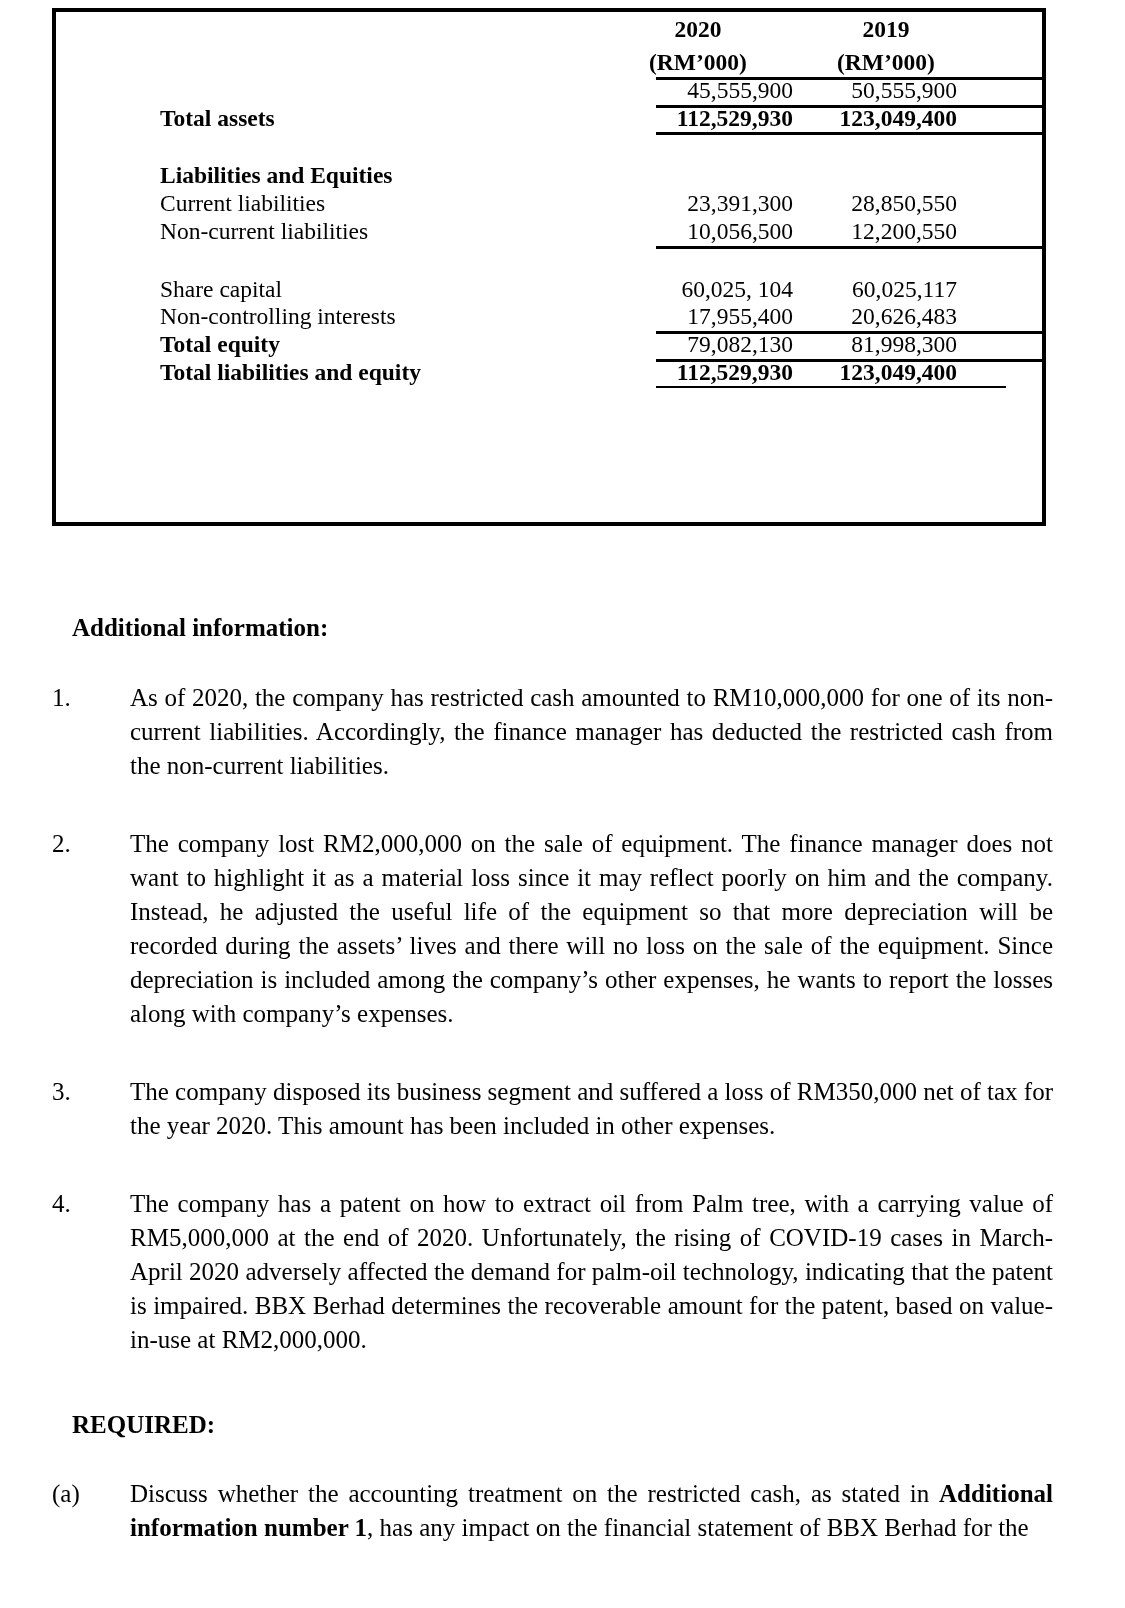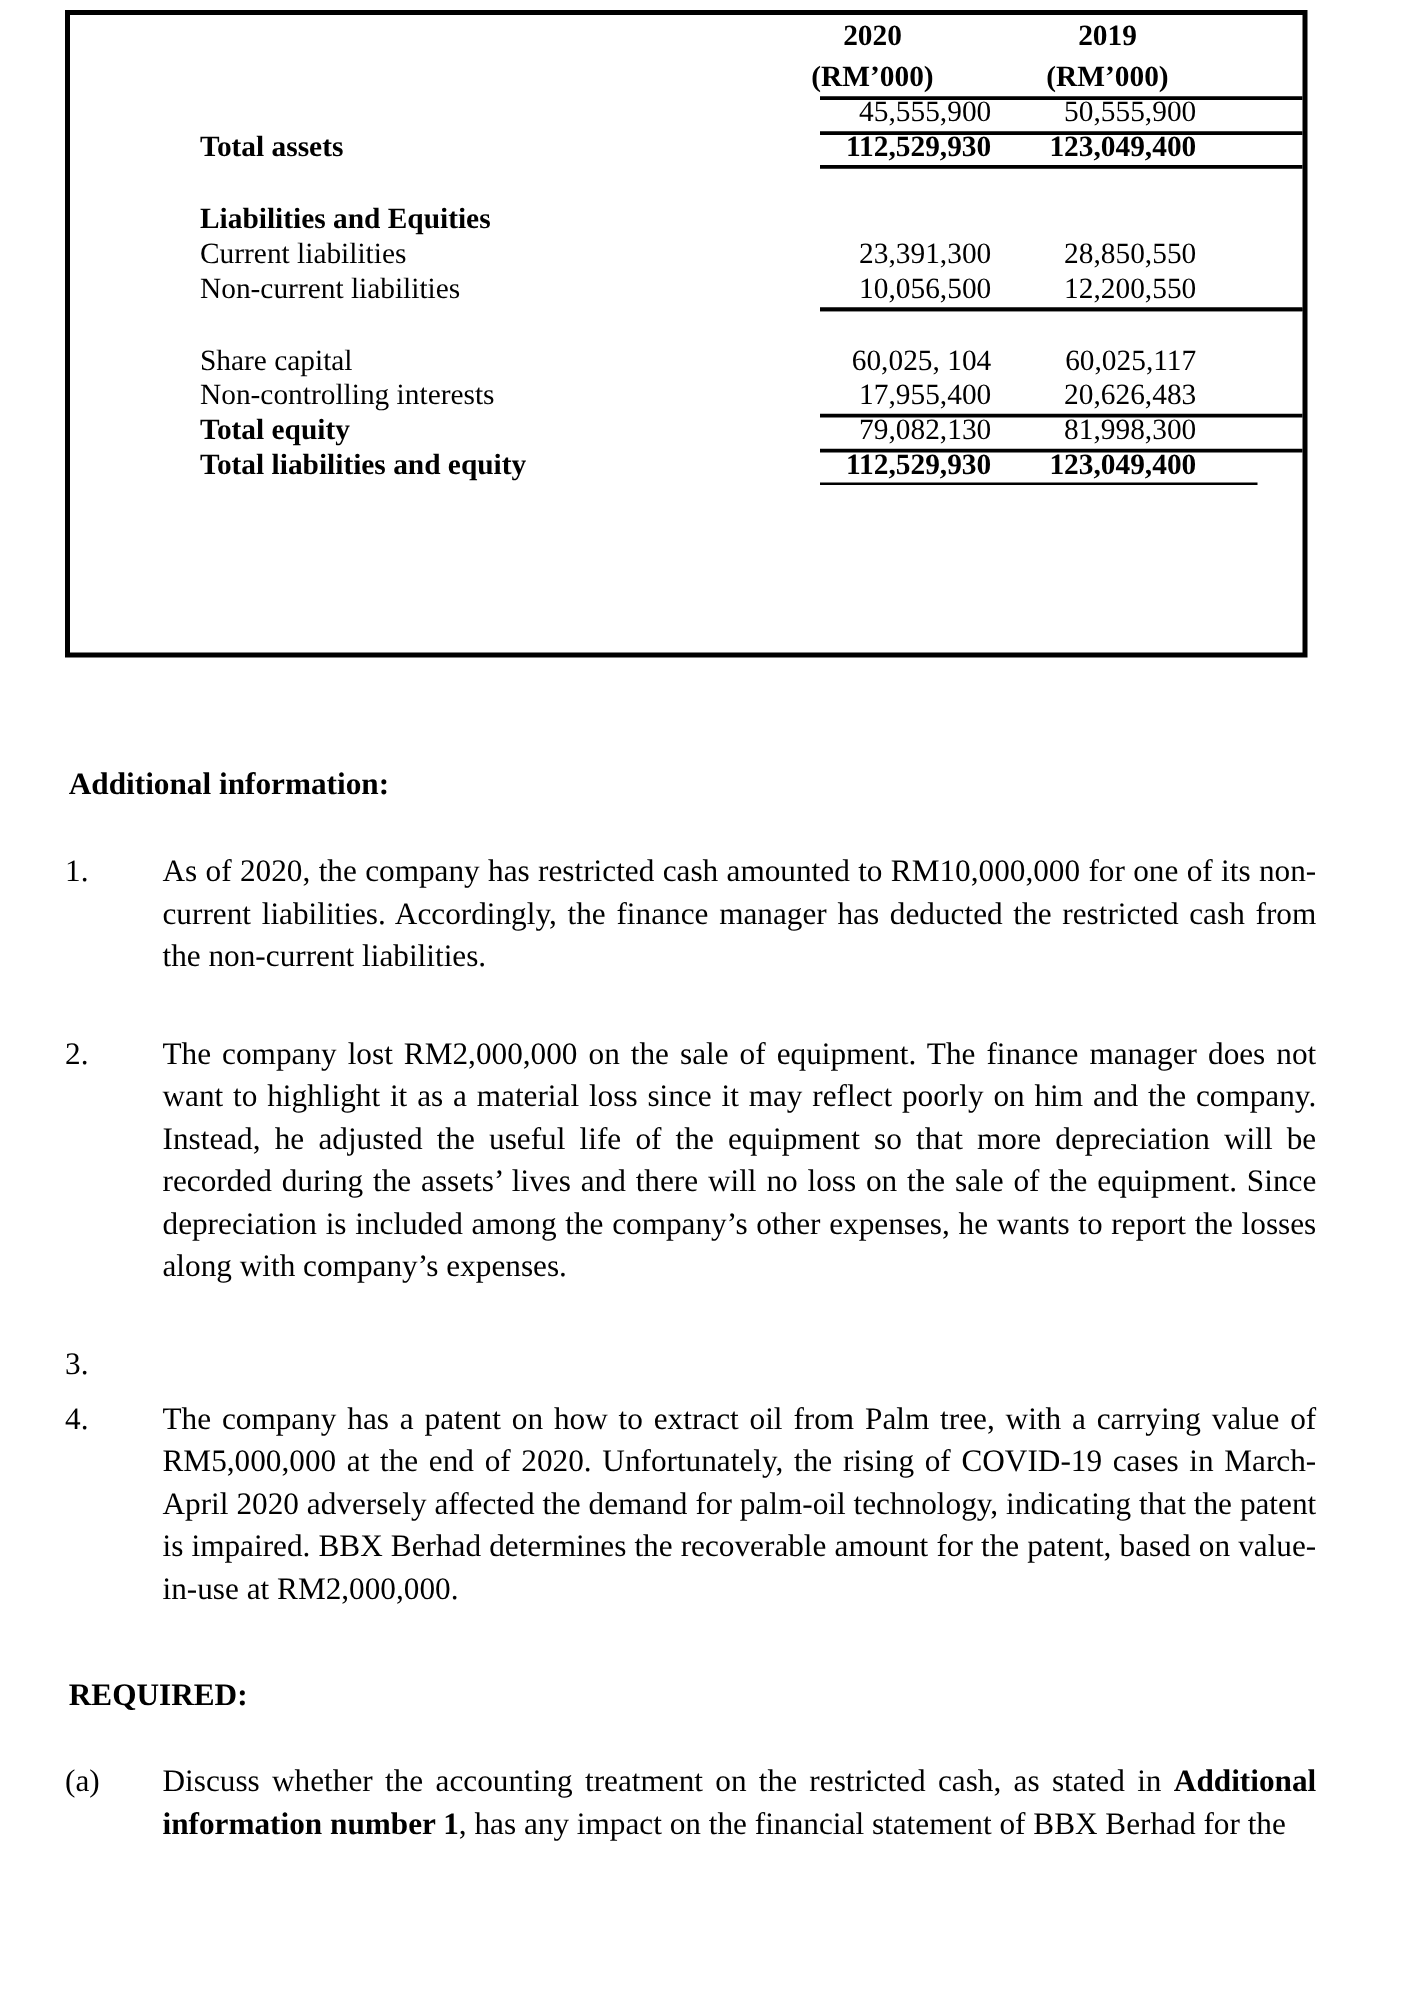--- a/index.html
+++ b/index.html
@@ -67,21 +67,21 @@
   
   .doc-body {
     position: absolute;
     left: 0;
     top: 612px;
     width: 1125px;
   }
   .sec-heading {
     font-size: 25px;
     font-weight: bold;
-    margin: 0 0 0 55px;
+    margin: 0 0 0 72px;
     line-height: 1.3;
   }
   .num-item {
     position: relative;
     margin: 0 0 0 0;
     padding-left: 130px;
     padding-right: 72px;
     font-size: 25px;
     line-height: 1.36;
     text-align: justify;
@@ -253,20 +253,21 @@
 
   <div class="num-item">
     <span class="marker">2.</span>
     <span>The company lost RM2,000,000 on the sale of equipment. The finance manager does not want to highlight it as a material loss since it may reflect poorly on him and the company. Instead, he adjusted the useful life of the equipment so that more depreciation will be recorded during the assets’ lives and there will no loss on the sale of the equipment. Since depreciation is included among the company’s other expenses, he wants to report the losses along with company’s expenses.</span>
   </div>
 
   <div class="gap-44"></div>
 
   <div class="num-item">
     <span class="marker">3.</span>
+    <span>The company disposed its business segment and suffered a loss of RM350,000 net of tax for the year 2020. This amount has been included in other expenses.</span>
   </div>
 
   <div class="gap-44"></div>
 
   <div class="num-item">
     <span class="marker">4.</span>
     <span>The company has a patent on how to extract oil from Palm tree, with a carrying value of RM5,000,000 at the end of 2020. Unfortunately, the rising of COVID-19 cases in March-April 2020 adversely affected the demand for palm-oil technology, indicating that the patent is impaired. BBX Berhad determines the recoverable amount for the patent, based on value-in-use at RM2,000,000.</span>
   </div>
 
   <div class="gap-52"></div>

